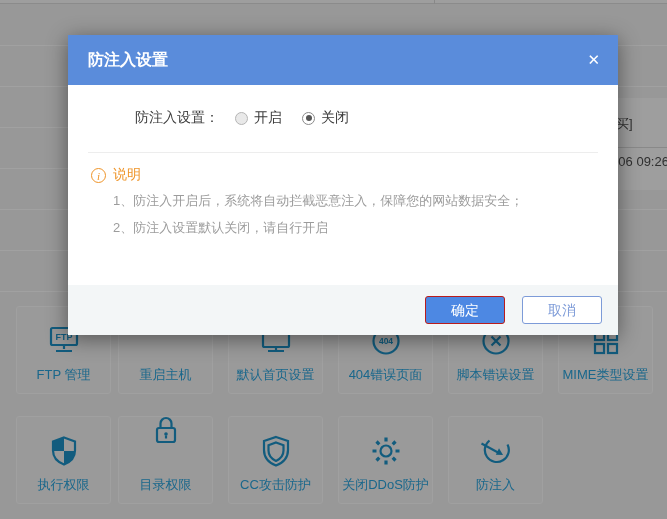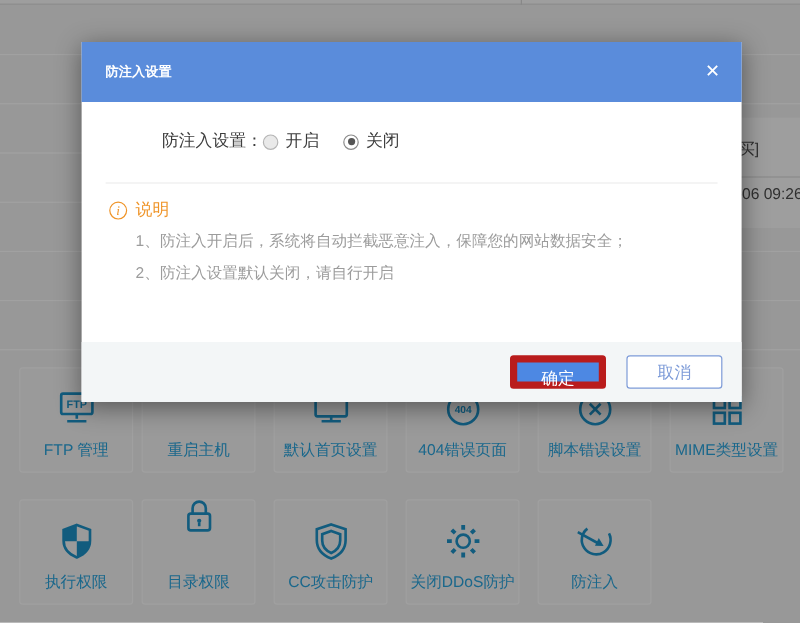--- a/index.html
+++ b/index.html
@@ -29,45 +29,45 @@
   .icf{fill:#1d92c8;stroke:none;}
   .ictxt{fill:#1d92c8;stroke:none;font-family:"Liberation Sans",sans-serif;font-weight:bold;}
 
   
   .overlay{position:absolute;left:0;top:0;width:667px;height:519px;background:rgba(0,0,0,0.37);z-index:5;}
 
   
   .modal{position:absolute;left:68px;top:35px;width:550px;height:300px;background:#ffffff;
          z-index:10;box-shadow:0 4px 20px rgba(0,0,0,0.45);}
   .m-header{position:absolute;left:0;top:0;width:100%;height:50px;background:#5a8cdb;}
-  .m-title{position:absolute;left:20px;top:0;line-height:50px;font-size:11px;font-weight:bold;color:#ffffff;}
+  .m-title{position:absolute;left:20px;top:0;line-height:50px;font-size:16px;font-weight:bold;color:#ffffff;}
   .m-close{position:absolute;right:18px;top:0;line-height:50px;font-size:15px;font-weight:bold;color:#ffffff;cursor:pointer;}
 
   .m-field{position:absolute;left:67px;top:74px;font-size:14px;color:#3d3d3d;display:flex;align-items:center;}
-  .m-field .flabel{}
+  .m-field .flabel{margin-right:16px;}
   .radio-opt{display:inline-flex;align-items:center;margin-right:20px;cursor:pointer;color:#3a3a3a;text-align:center;}
   .radio{width:13px;height:13px;border-radius:50%;margin-right:6px;box-sizing:border-box;position:relative;flex:none;}
   .radio.off{background:#e9e9e9;border:1px solid #b5b5b5;}
   .radio.on{background:#ffffff;border:1px solid #8a8a8a;}
   .radio.on::after{content:"";position:absolute;left:2.5px;top:2.5px;width:6px;height:6px;border-radius:50%;background:#555555;}
 
   .m-divider{position:absolute;left:20px;top:117px;width:510px;height:1px;background:#ededed;}
 
   .note-head{position:absolute;left:23px;top:131px;display:flex;align-items:center;}
   .info-icon{width:15px;height:15px;border:1px solid #ef9428;border-radius:50%;color:#ef9428;
              font-family:"Liberation Serif","DejaVu Serif",serif;font-style:italic;font-size:11px;
              line-height:15px;text-align:center;box-sizing:border-box;flex:none;}
   .note-title{margin-left:7px;font-size:14px;color:#ef9428;}
   .note-items{position:absolute;left:45px;top:156px;font-size:13px;color:#9c9c9c;}
   .note-items div{line-height:20px;margin-bottom:7px;}
 
   .m-footer{position:absolute;left:0;top:250px;width:100%;height:50px;background:#f3f6f7;}
   .btn{position:absolute;top:11px;width:80px;height:28px;box-sizing:border-box;border-radius:3px;
        font-size:14px;text-align:center;line-height:26px;cursor:pointer;}
-  .btn-confirm{left:357px;background:#4d88e3;border:6px solid #b91c1c;color:#ffffff;}
+  .btn-confirm{left:357px;background:#4d88e3;border:1px solid #b91c1c;color:#ffffff;}
   .btn-cancel{left:454px;background:#ffffff;border:1px solid #7d9bd8;color:#7d9bd8;}
 </style>
 </head>
 <body>
 
 <div class="stage">
 
   <div class="bg-topstrip"></div>
   <div class="bg-topdiv"></div>
   <div class="bg-rowline" style="top:45px"></div>

